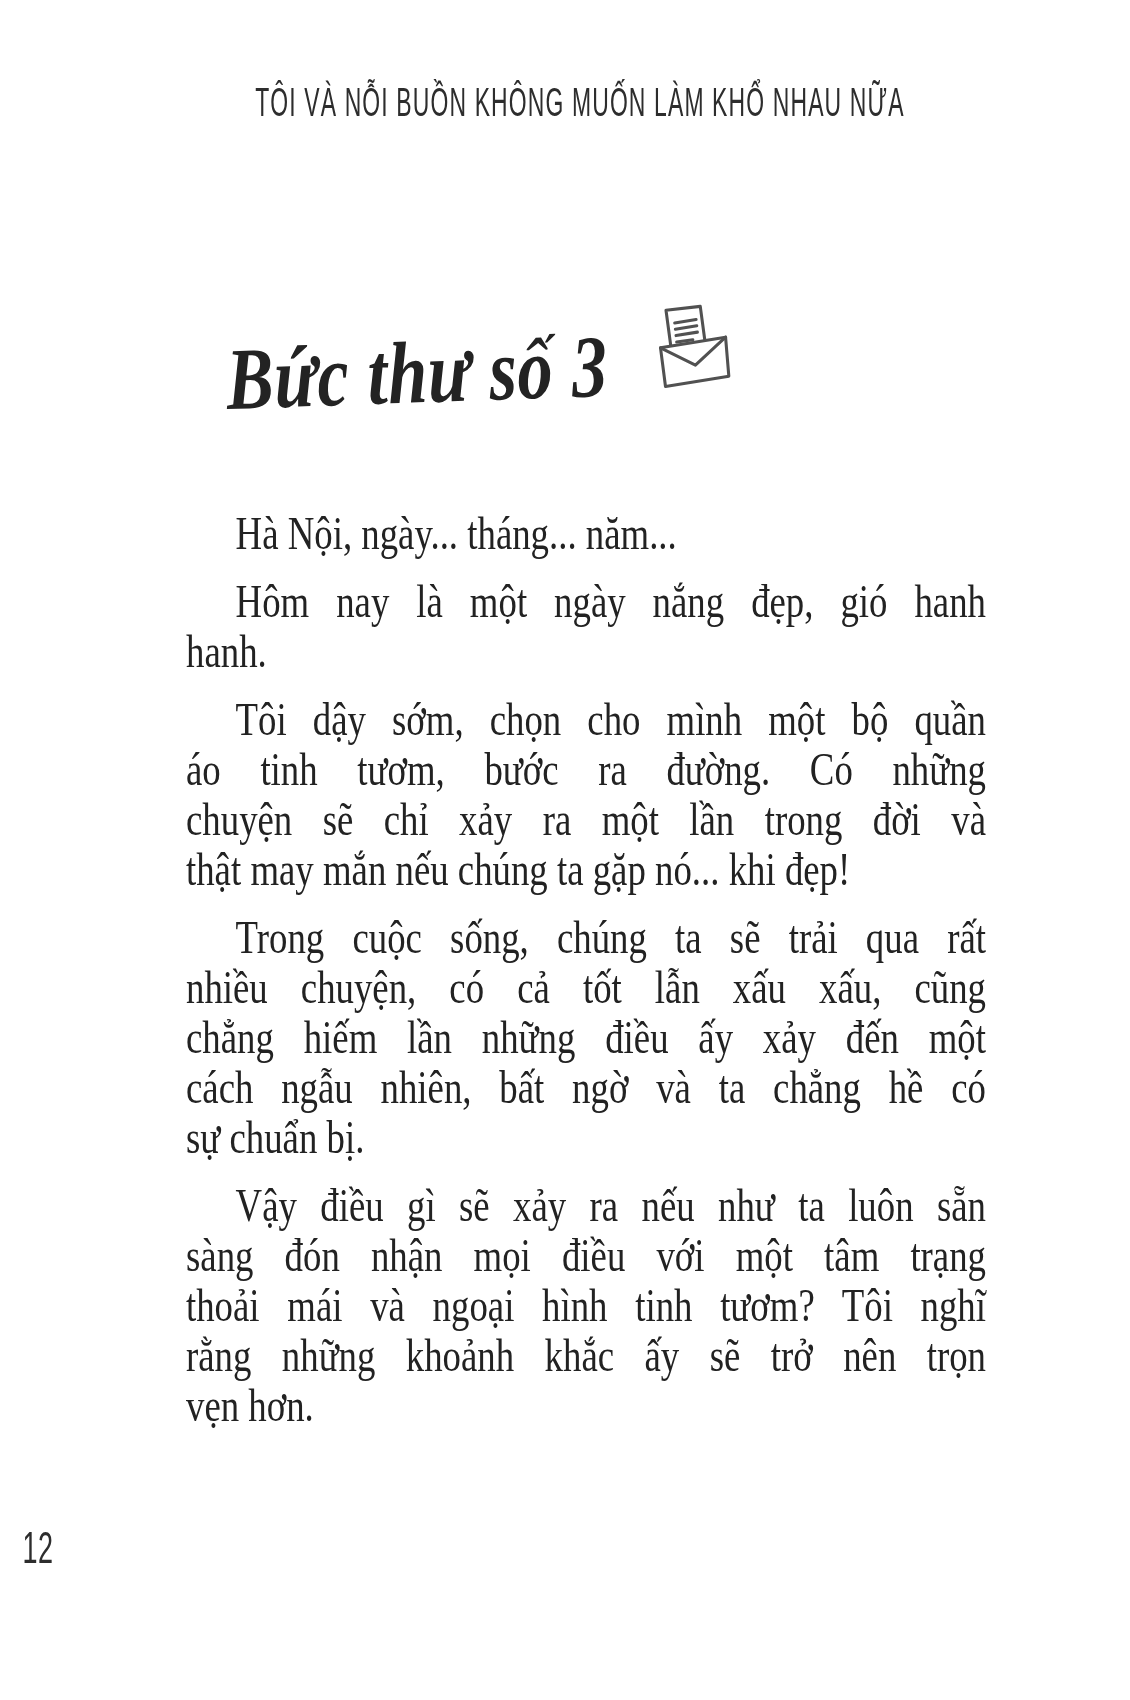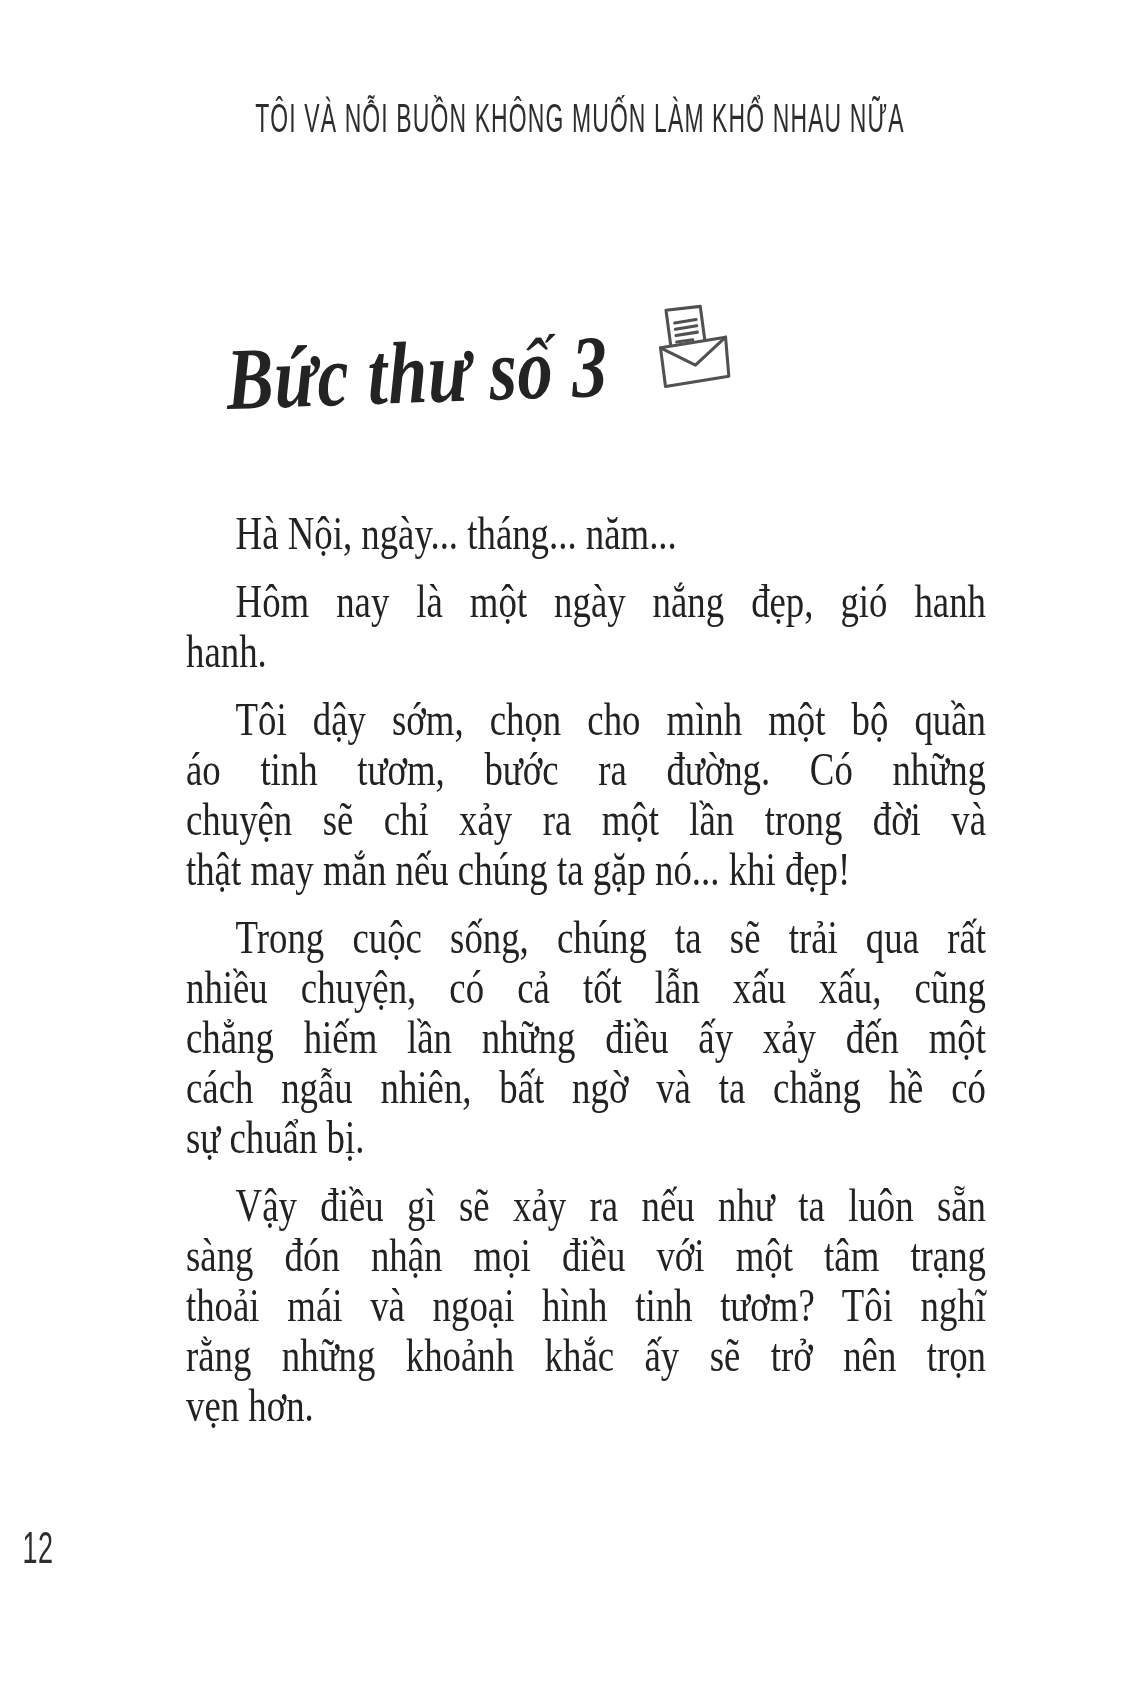--- a/index.html
+++ b/index.html
@@ -7,21 +7,21 @@
     position:relative;
     width:1130px;height:1700px;
     margin:0 auto;
     background:#ffffff;
     overflow:hidden;
     font-family:"Liberation Serif","DejaVu Serif",serif;
     color:#242424;
   }
   
   .running-header{
-    position:absolute;top:96px;left:0;width:100%;
+    position:absolute;top:80px;left:0;width:100%;
     text-align:center;
     text-decoration:underline;
   }
   .running-header span{
     display:inline-block;white-space:nowrap;
     font-family:"Liberation Sans","DejaVu Sans",sans-serif;
     font-size:41px;line-height:44px;font-weight:400;
     letter-spacing:2px;color:#2d2d2d;
     transform:scaleX(0.56);transform-origin:center center;
   }

